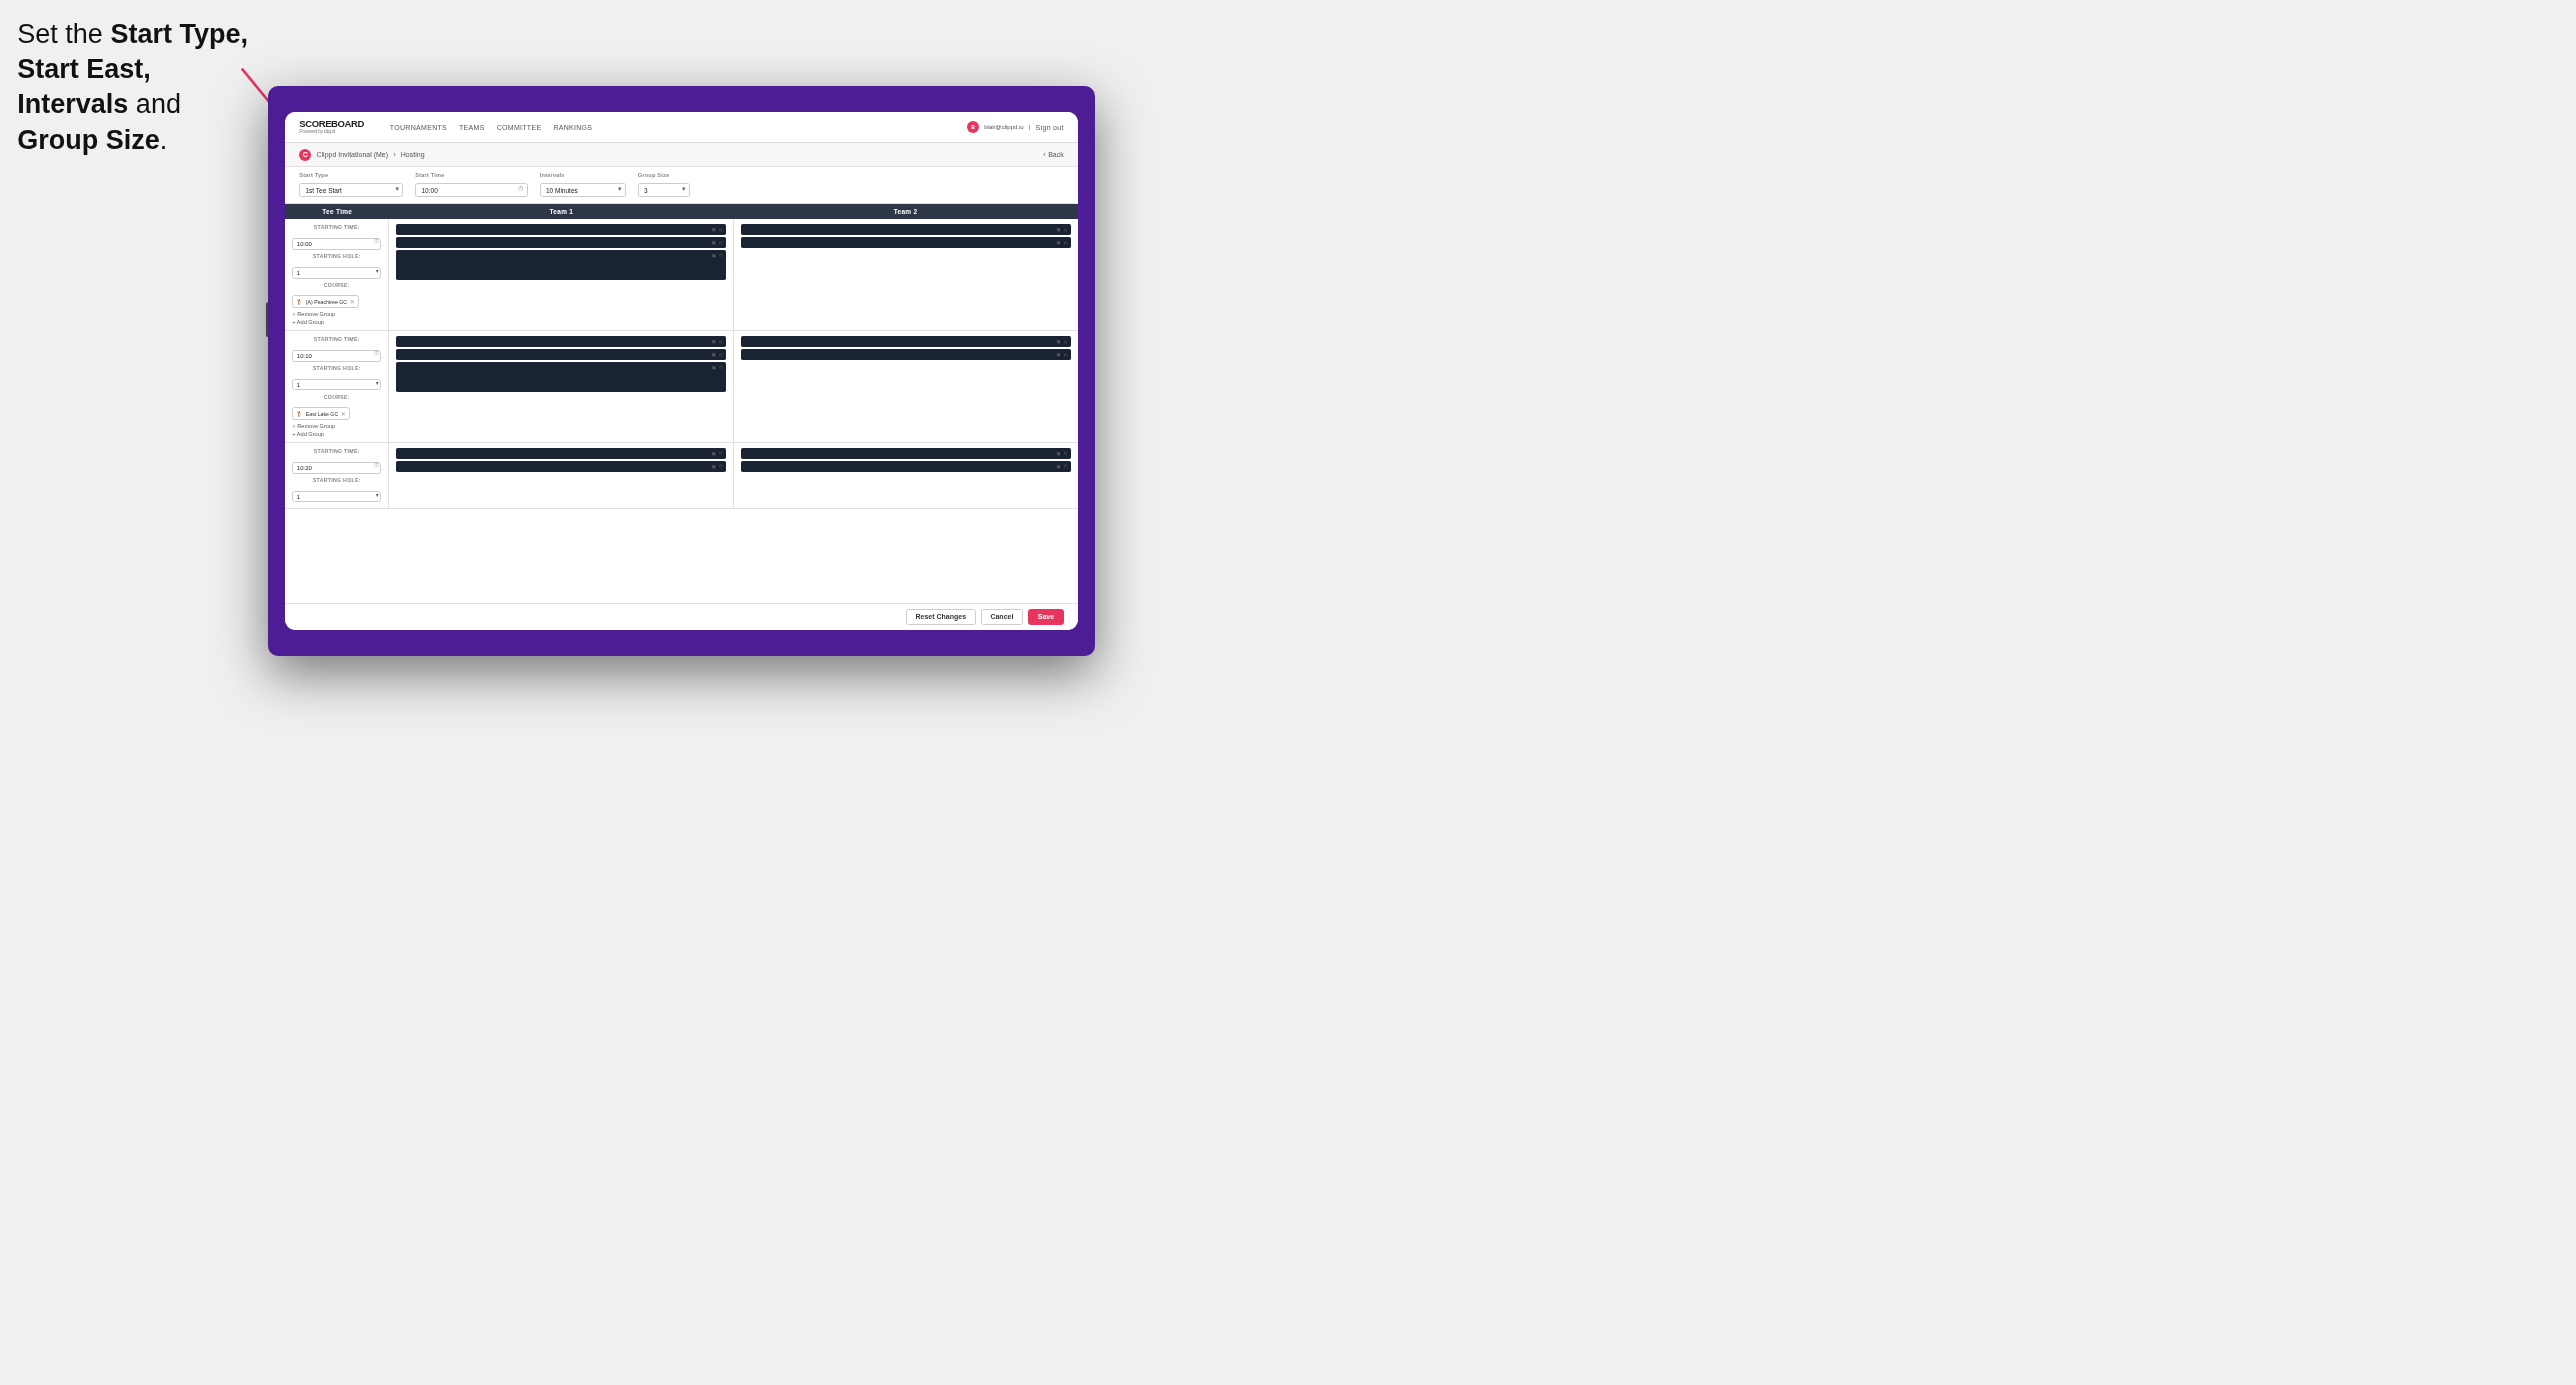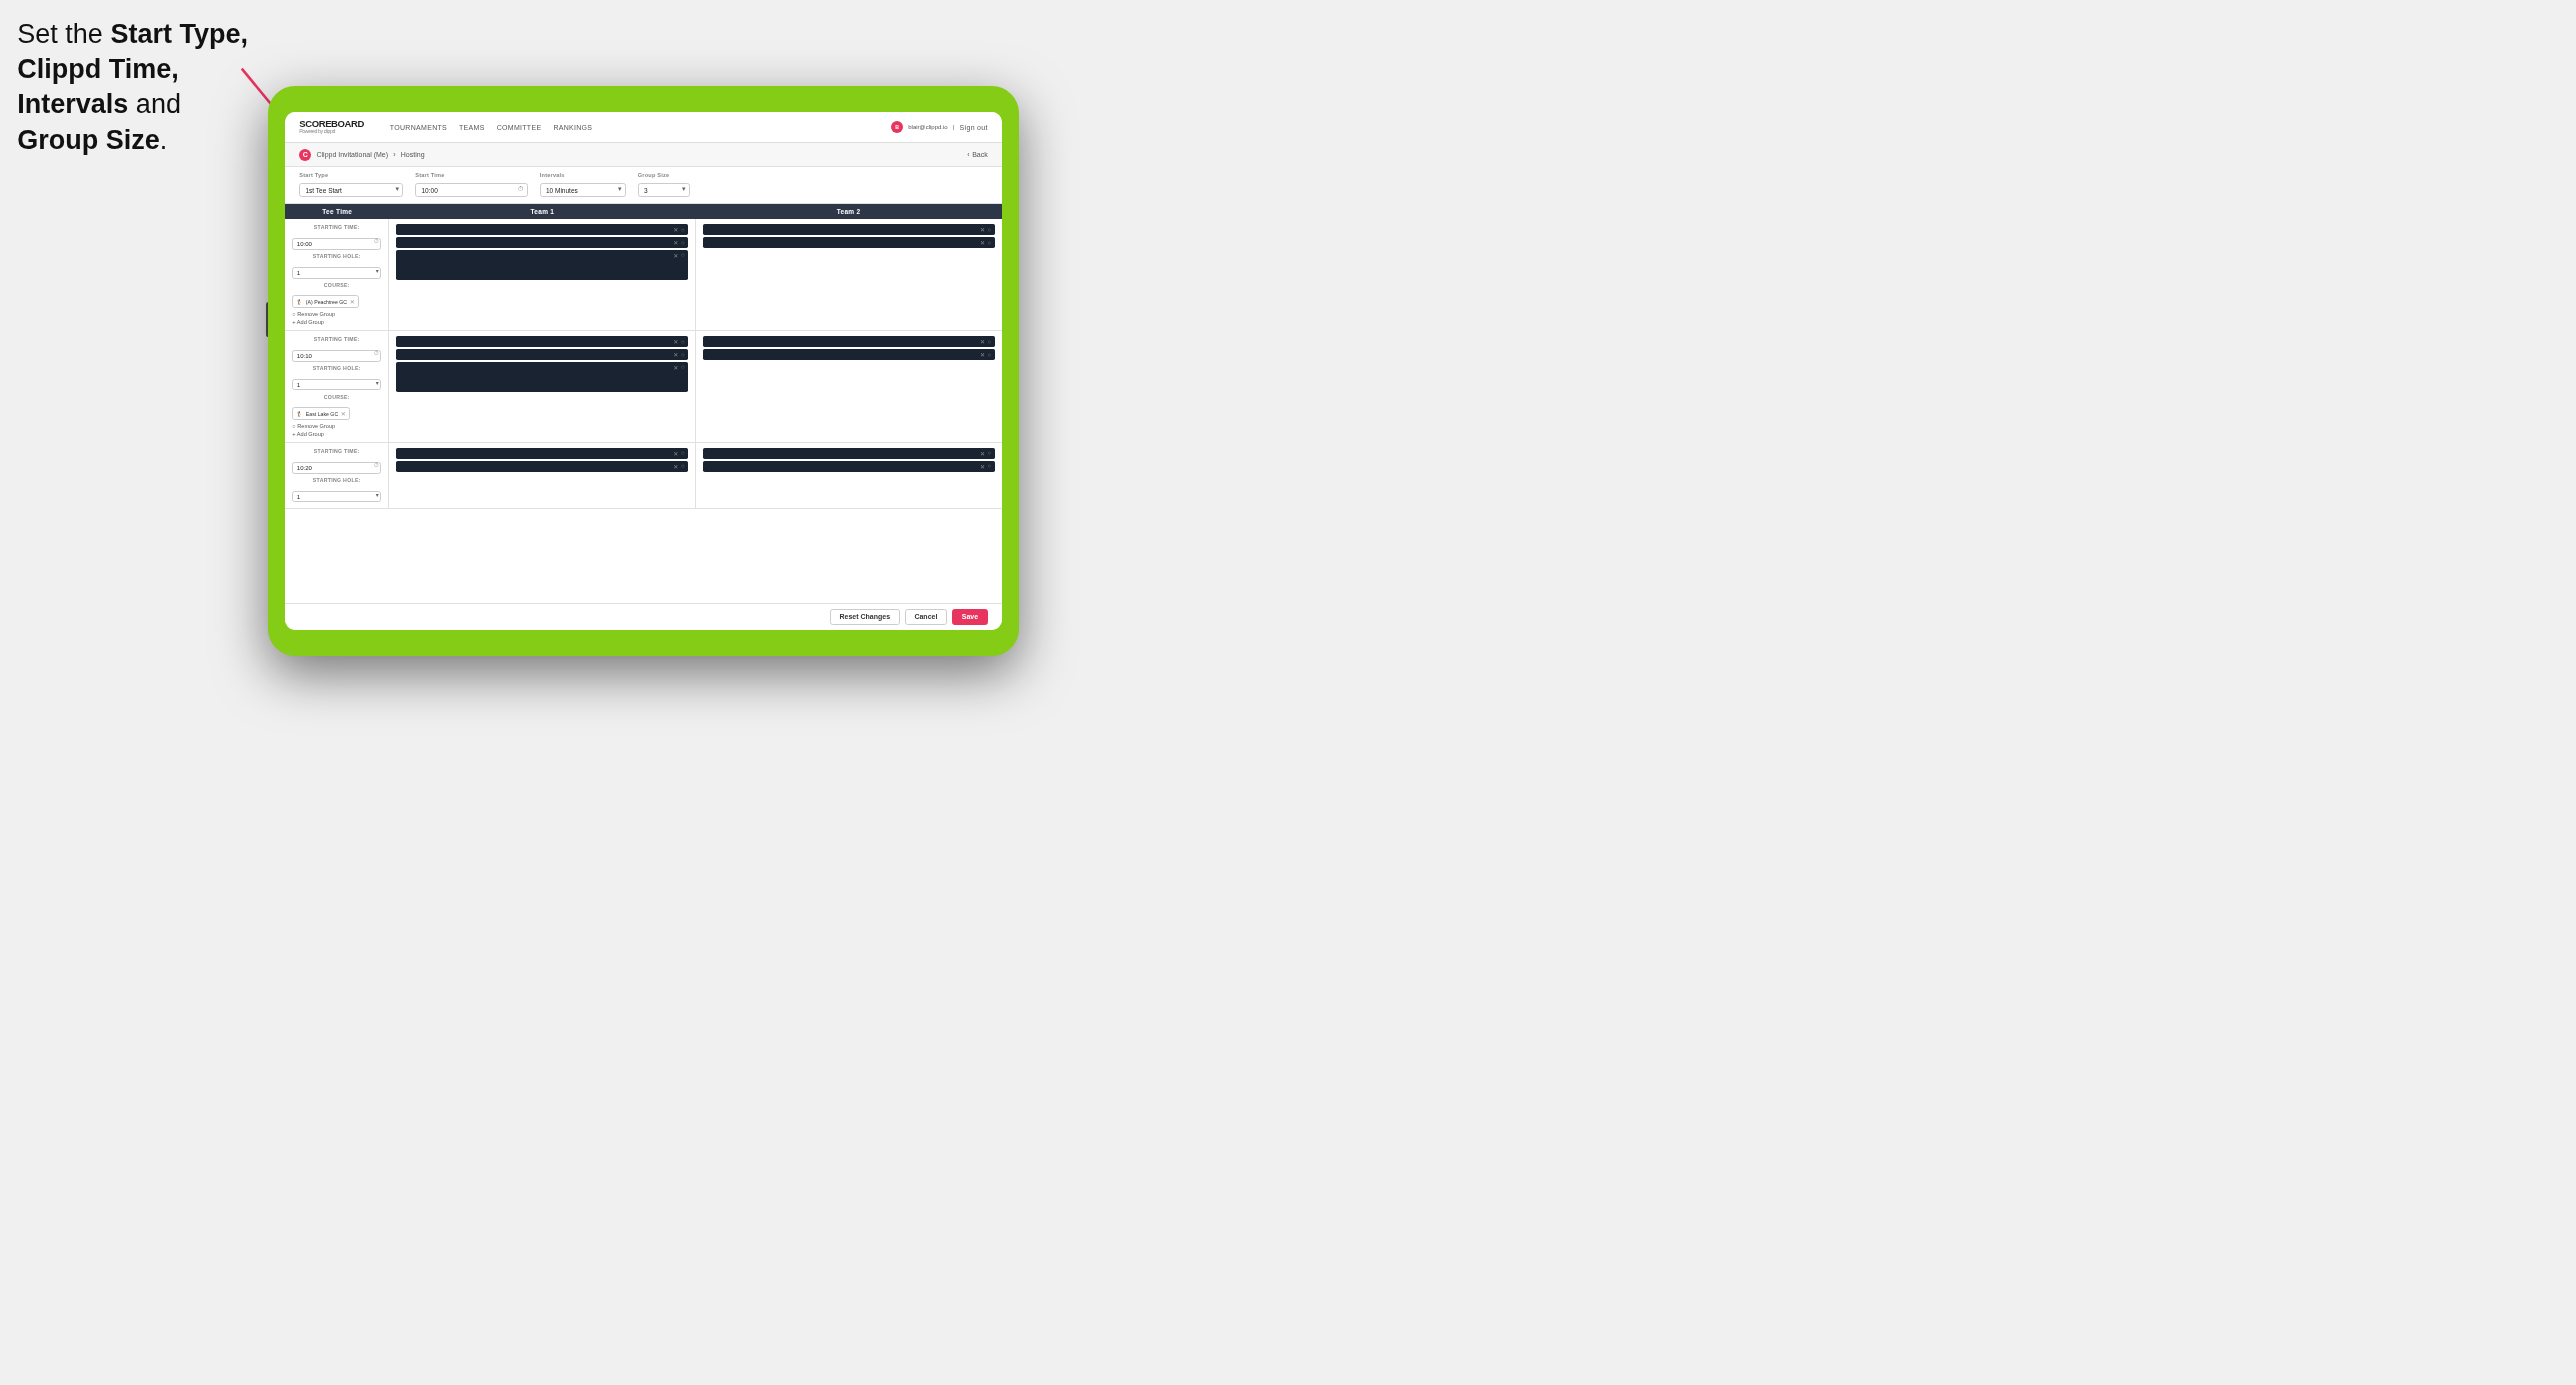--- a/index.html
+++ b/index.html
@@ -24,24 +24,24 @@
     }
     .instruction-text strong {
       font-weight: 900;
     }
 
     
     .tablet-frame {
       position: absolute;
       left: 268px;
       top: 86px;
-      width: 751px;
+      width: 827px;
       height: 570px;
-      background: #84cc16;
-      border-radius: 27px;
+      background: #4c1d95;
+      border-radius: 10px;
       box-shadow: 0 17.3px 52px rgba(0,0,0,0.5);
       padding: 26px 17.3px;
     }
 
     .tablet-screen {
       width: 100%;
       height: 100%;
       background: #fff;
       border-radius: 10.4px;
       overflow: hidden;
@@ -442,21 +442,21 @@
       height: 35px;
       background: #555;
       border-radius: 2.6px 0 0 2.6px;
     }
   </style>
 </head>
 <body>
 
 <div class="instruction-text">
   <span>Set the </span><strong>Start Type,</strong><br>
-  <strong>Clippd Time,</strong><br>
+  <strong>Start East,</strong><br>
   <strong>Intervals</strong><span> and</span><br>
   <strong>Group Size</strong><span>.</span>
 </div>
 
 <svg class="arrow-svg" width="173" height="190" viewBox="0 0 200 220">
   <defs>
     <marker id="arrowhead" markerWidth="10" markerHeight="7" refX="10" refY="3.5" orient="auto">
       <polygon points="0 0, 10 3.5, 0 7" fill="#e83560"></polygon>
     </marker>
   </defs>

